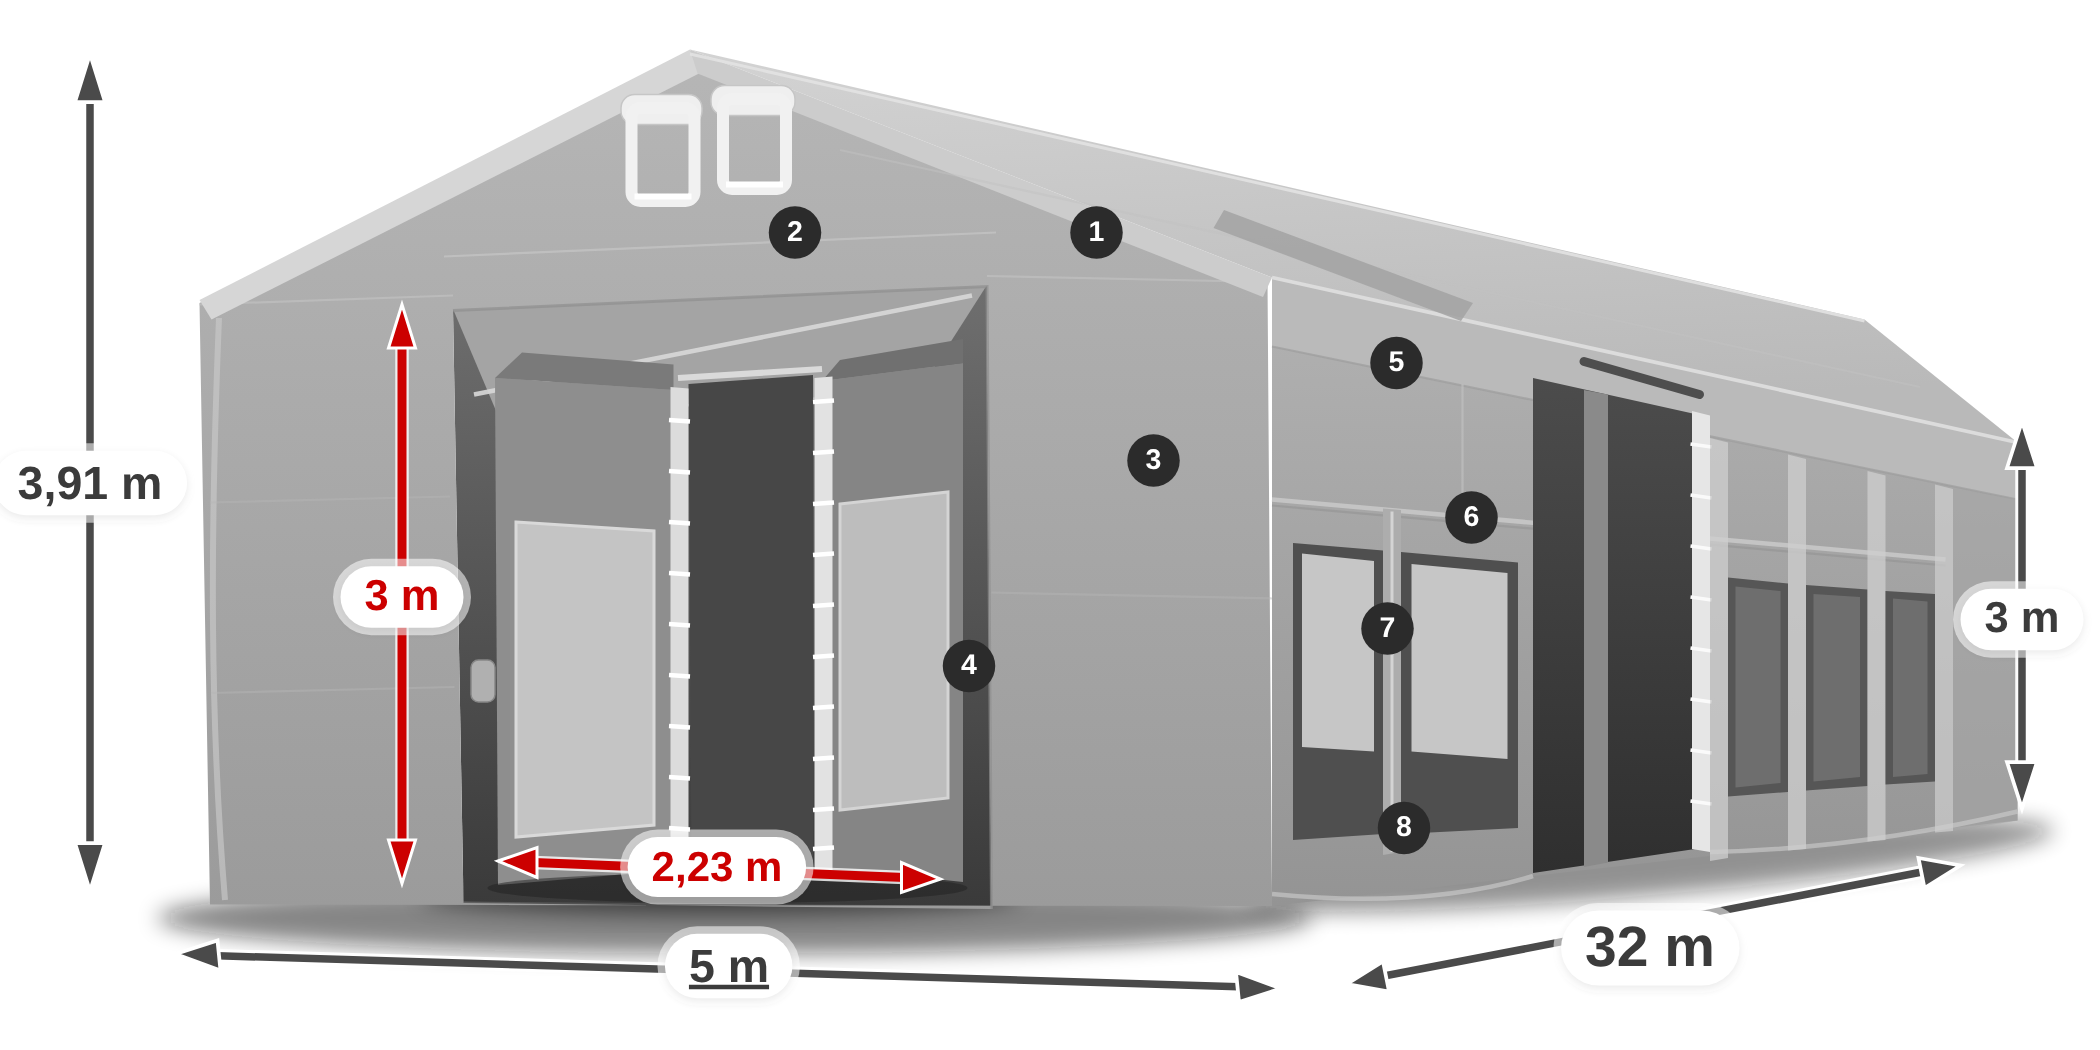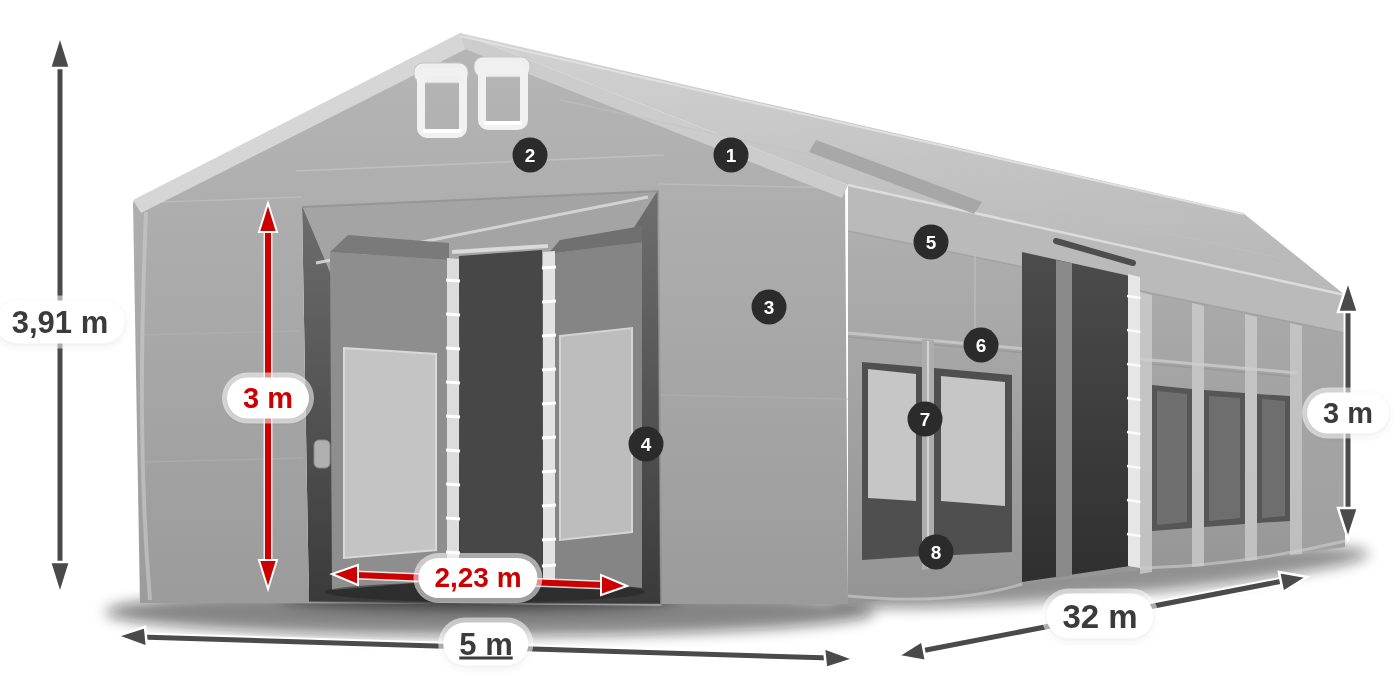--- a/index.html
+++ b/index.html
@@ -197,21 +197,21 @@
     <path d="M356,575 L603,585" stroke="#cc0000" stroke-width="6" fill="none"></path>
     <path d="M332,574 L358,585 L358,565 Z" fill="#cc0000" stroke="#ffffff" stroke-width="2"></path>
     <path d="M627,586 L601,595 L601,575 Z" fill="#cc0000" stroke="#ffffff" stroke-width="2"></path>
   </g>
 </svg>
 
 <div class="pill" style="left:60px; top:322px; font-size:31px;">3,91 m</div>
 <div class="pill red" style="left:268px; top:398px; font-size:29px;">3 m</div>
 <div class="pill red" style="left:478px; top:578px; font-size:28px;text-align:center;">2,23 m</div>
 <div class="pill" style="left:486px; top:644px; font-size:31px;text-decoration:underline;">5 m</div>
-<div class="pill" style="left:1100px; top:616px; font-size:33px;">32 m</div>
+<div class="pill" style="left:1100px; top:632px; font-size:38px;">32 m</div>
 <div class="pill" style="left:1348px; top:413px; font-size:29px;">3 m</div>
 
 <div class="badge" style="left:731px; top:155px;">1</div>
 <div class="badge" style="left:530px; top:155px;">2</div>
 <div class="badge" style="left:769px; top:307px;">3</div>
 <div class="badge" style="left:646px; top:444px;">4</div>
 <div class="badge" style="left:931px; top:242px;">5</div>
 <div class="badge" style="left:981px; top:345px;">6</div>
 <div class="badge" style="left:925px; top:419px;">7</div>
 <div class="badge" style="left:936px; top:552px;">8</div>

